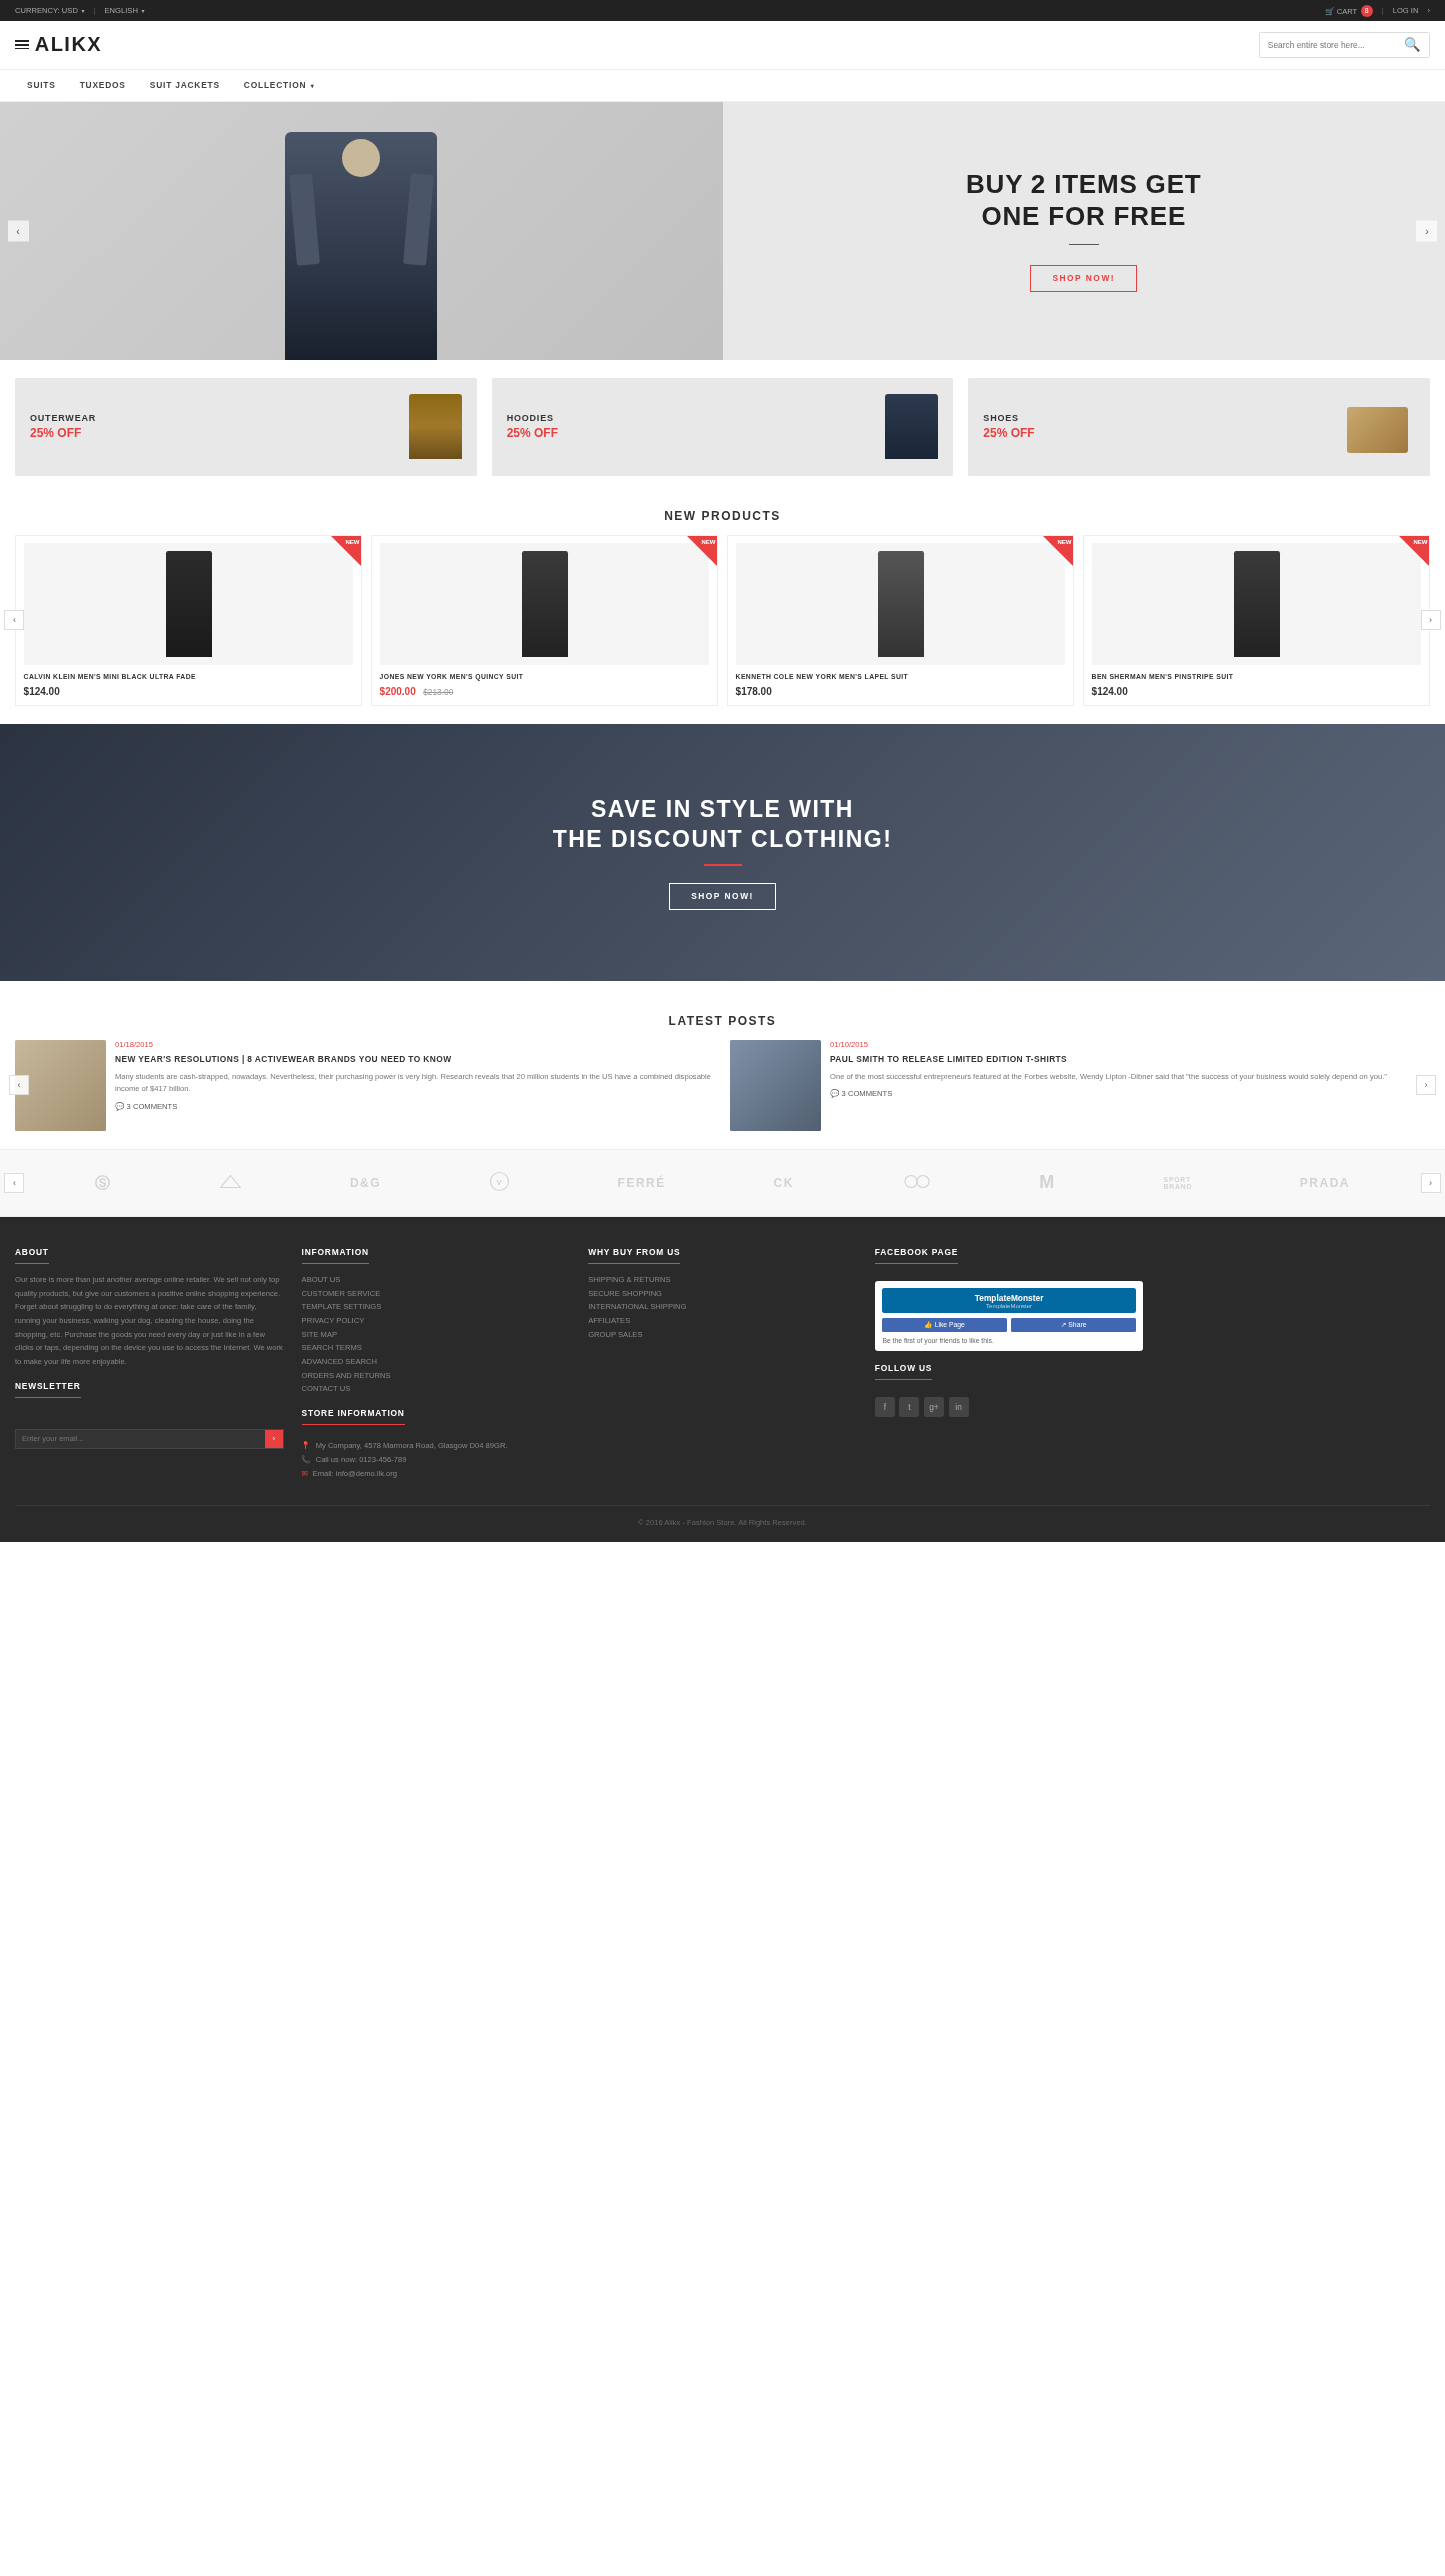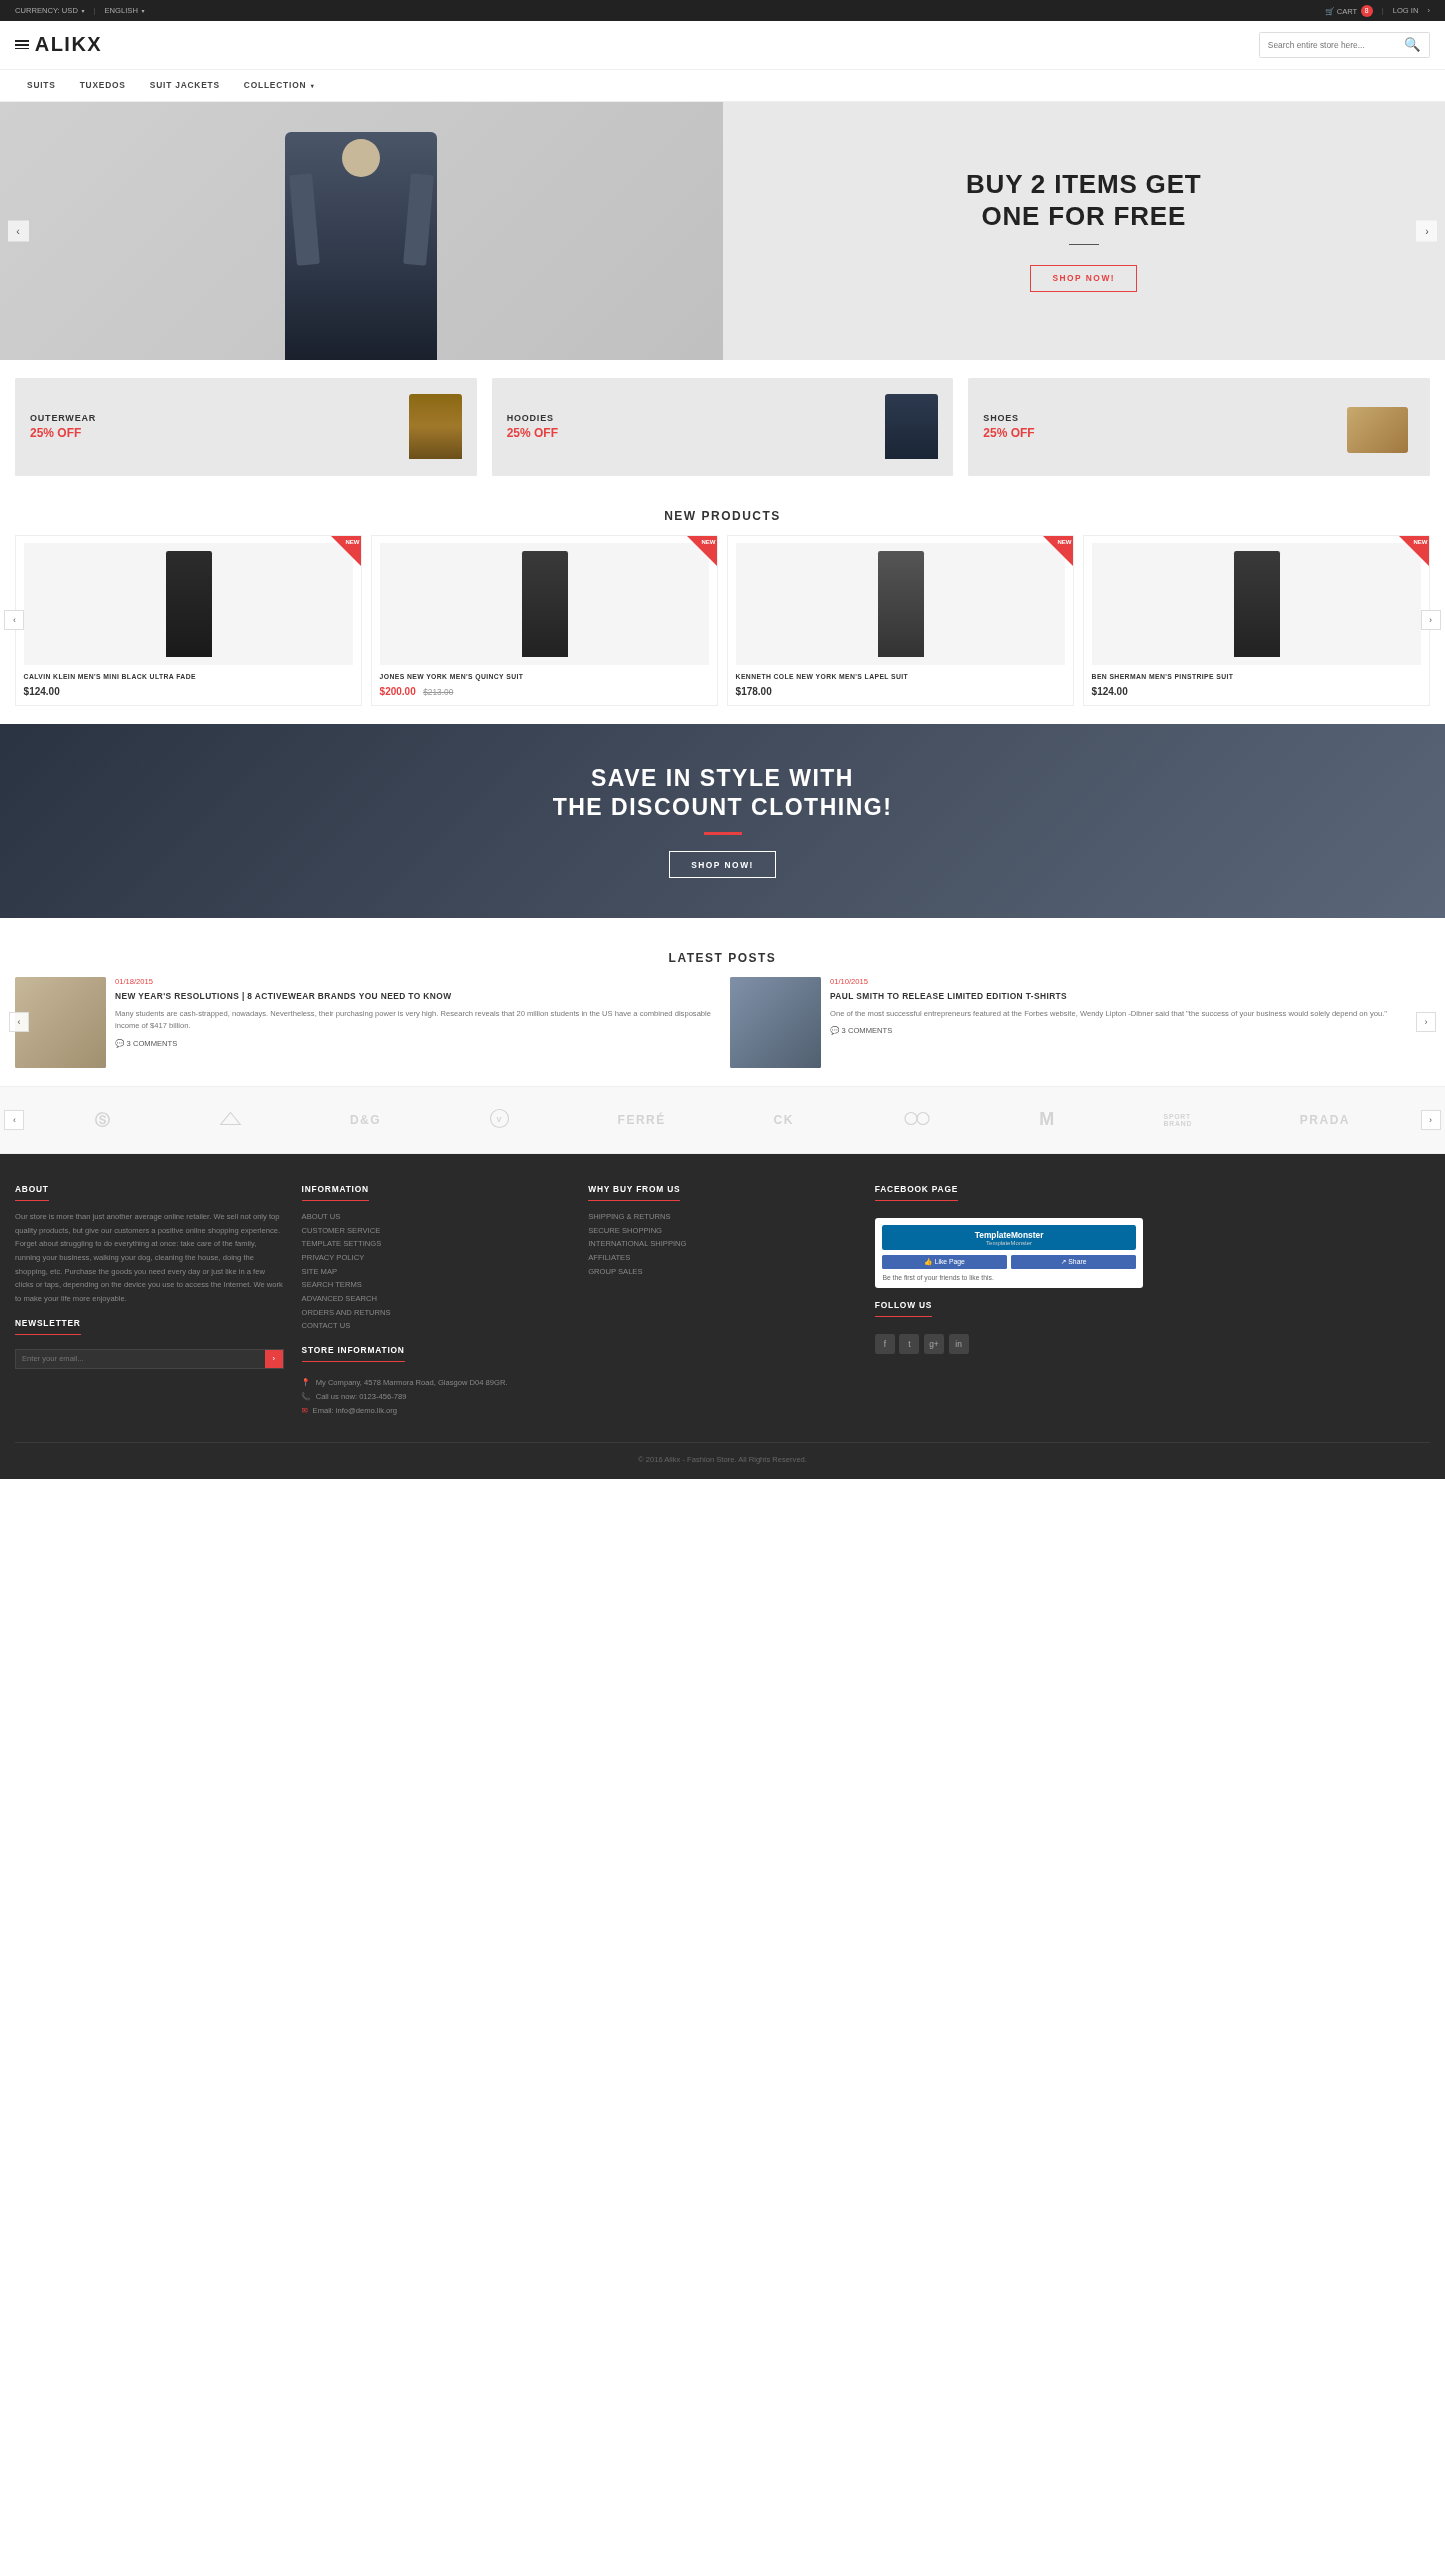--- a/index.html
+++ b/index.html
@@ -328,21 +328,21 @@
       font-size: 9px;
       color: #555;
       z-index: 10;
     }
     .carousel-arrow.left { left: -10.6px; }
     .carousel-arrow.right { right: -10.6px; }
 
     
     .banner2 {
       background: linear-gradient(rgba(0,0,0,0.5), rgba(0,0,0,0.5)), #4a5568;
-      height: 194px;
+      height: 257px;
       display: flex;
       align-items: center;
       justify-content: center;
       text-align: center;
       color: #fff;
       position: relative;
       overflow: hidden;
     }
     .banner2-bg {
       position: absolute;
@@ -467,21 +467,21 @@
       color: #888;
       line-height: 1.8;
       display: block;
       text-decoration: none;
     }
     .footer-store-info { font-size: 7.6px; color: #888; margin-top: 7.6px; }
     .footer-store-info div { margin-bottom: 4.6px; display: flex; gap: 4.6px; align-items: flex-start; }
     .footer-icon { color: #e84040; font-size: 7.6px; }
     .newsletter-input {
       display: flex;
-      margin-top: 5px;
+      margin-top: 22px;
       border: 0.8px solid #444;
     }
     .newsletter-input input {
       flex: 1;
       background: #333;
       border: none;
       outline: none;
       padding: 4.6px 6px;
       font-size: 7.6px;
       color: #aaa;

